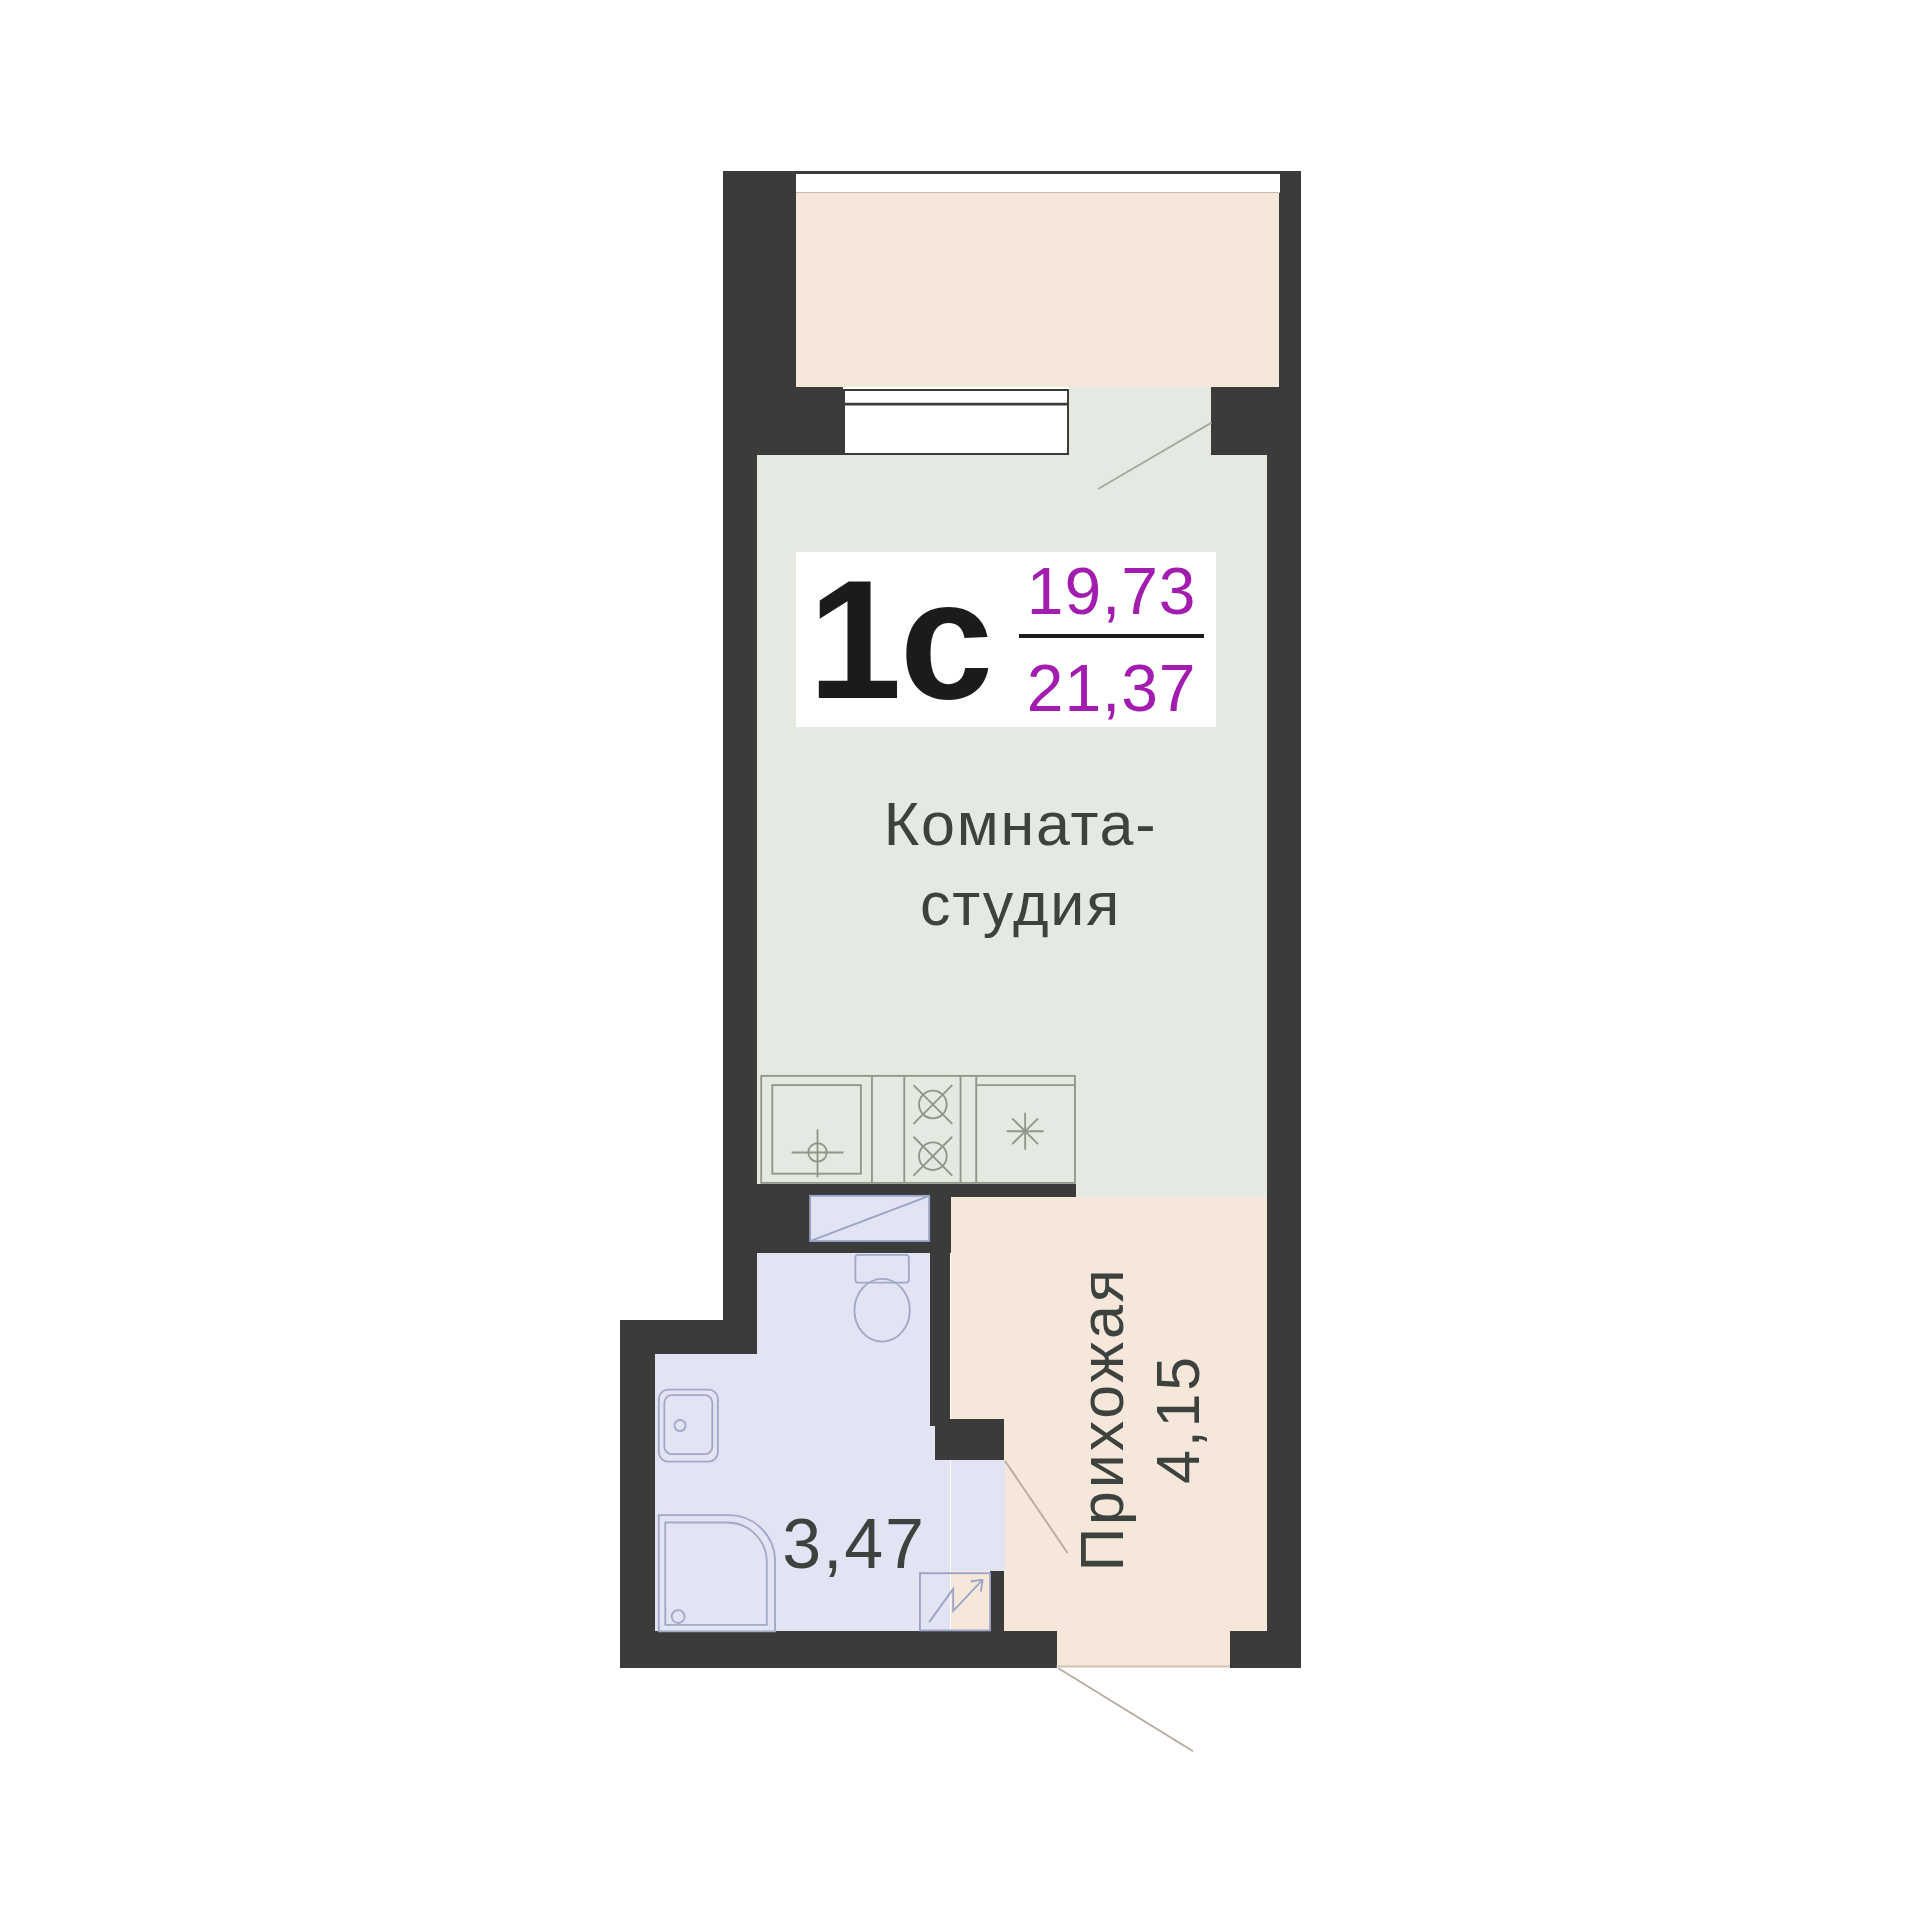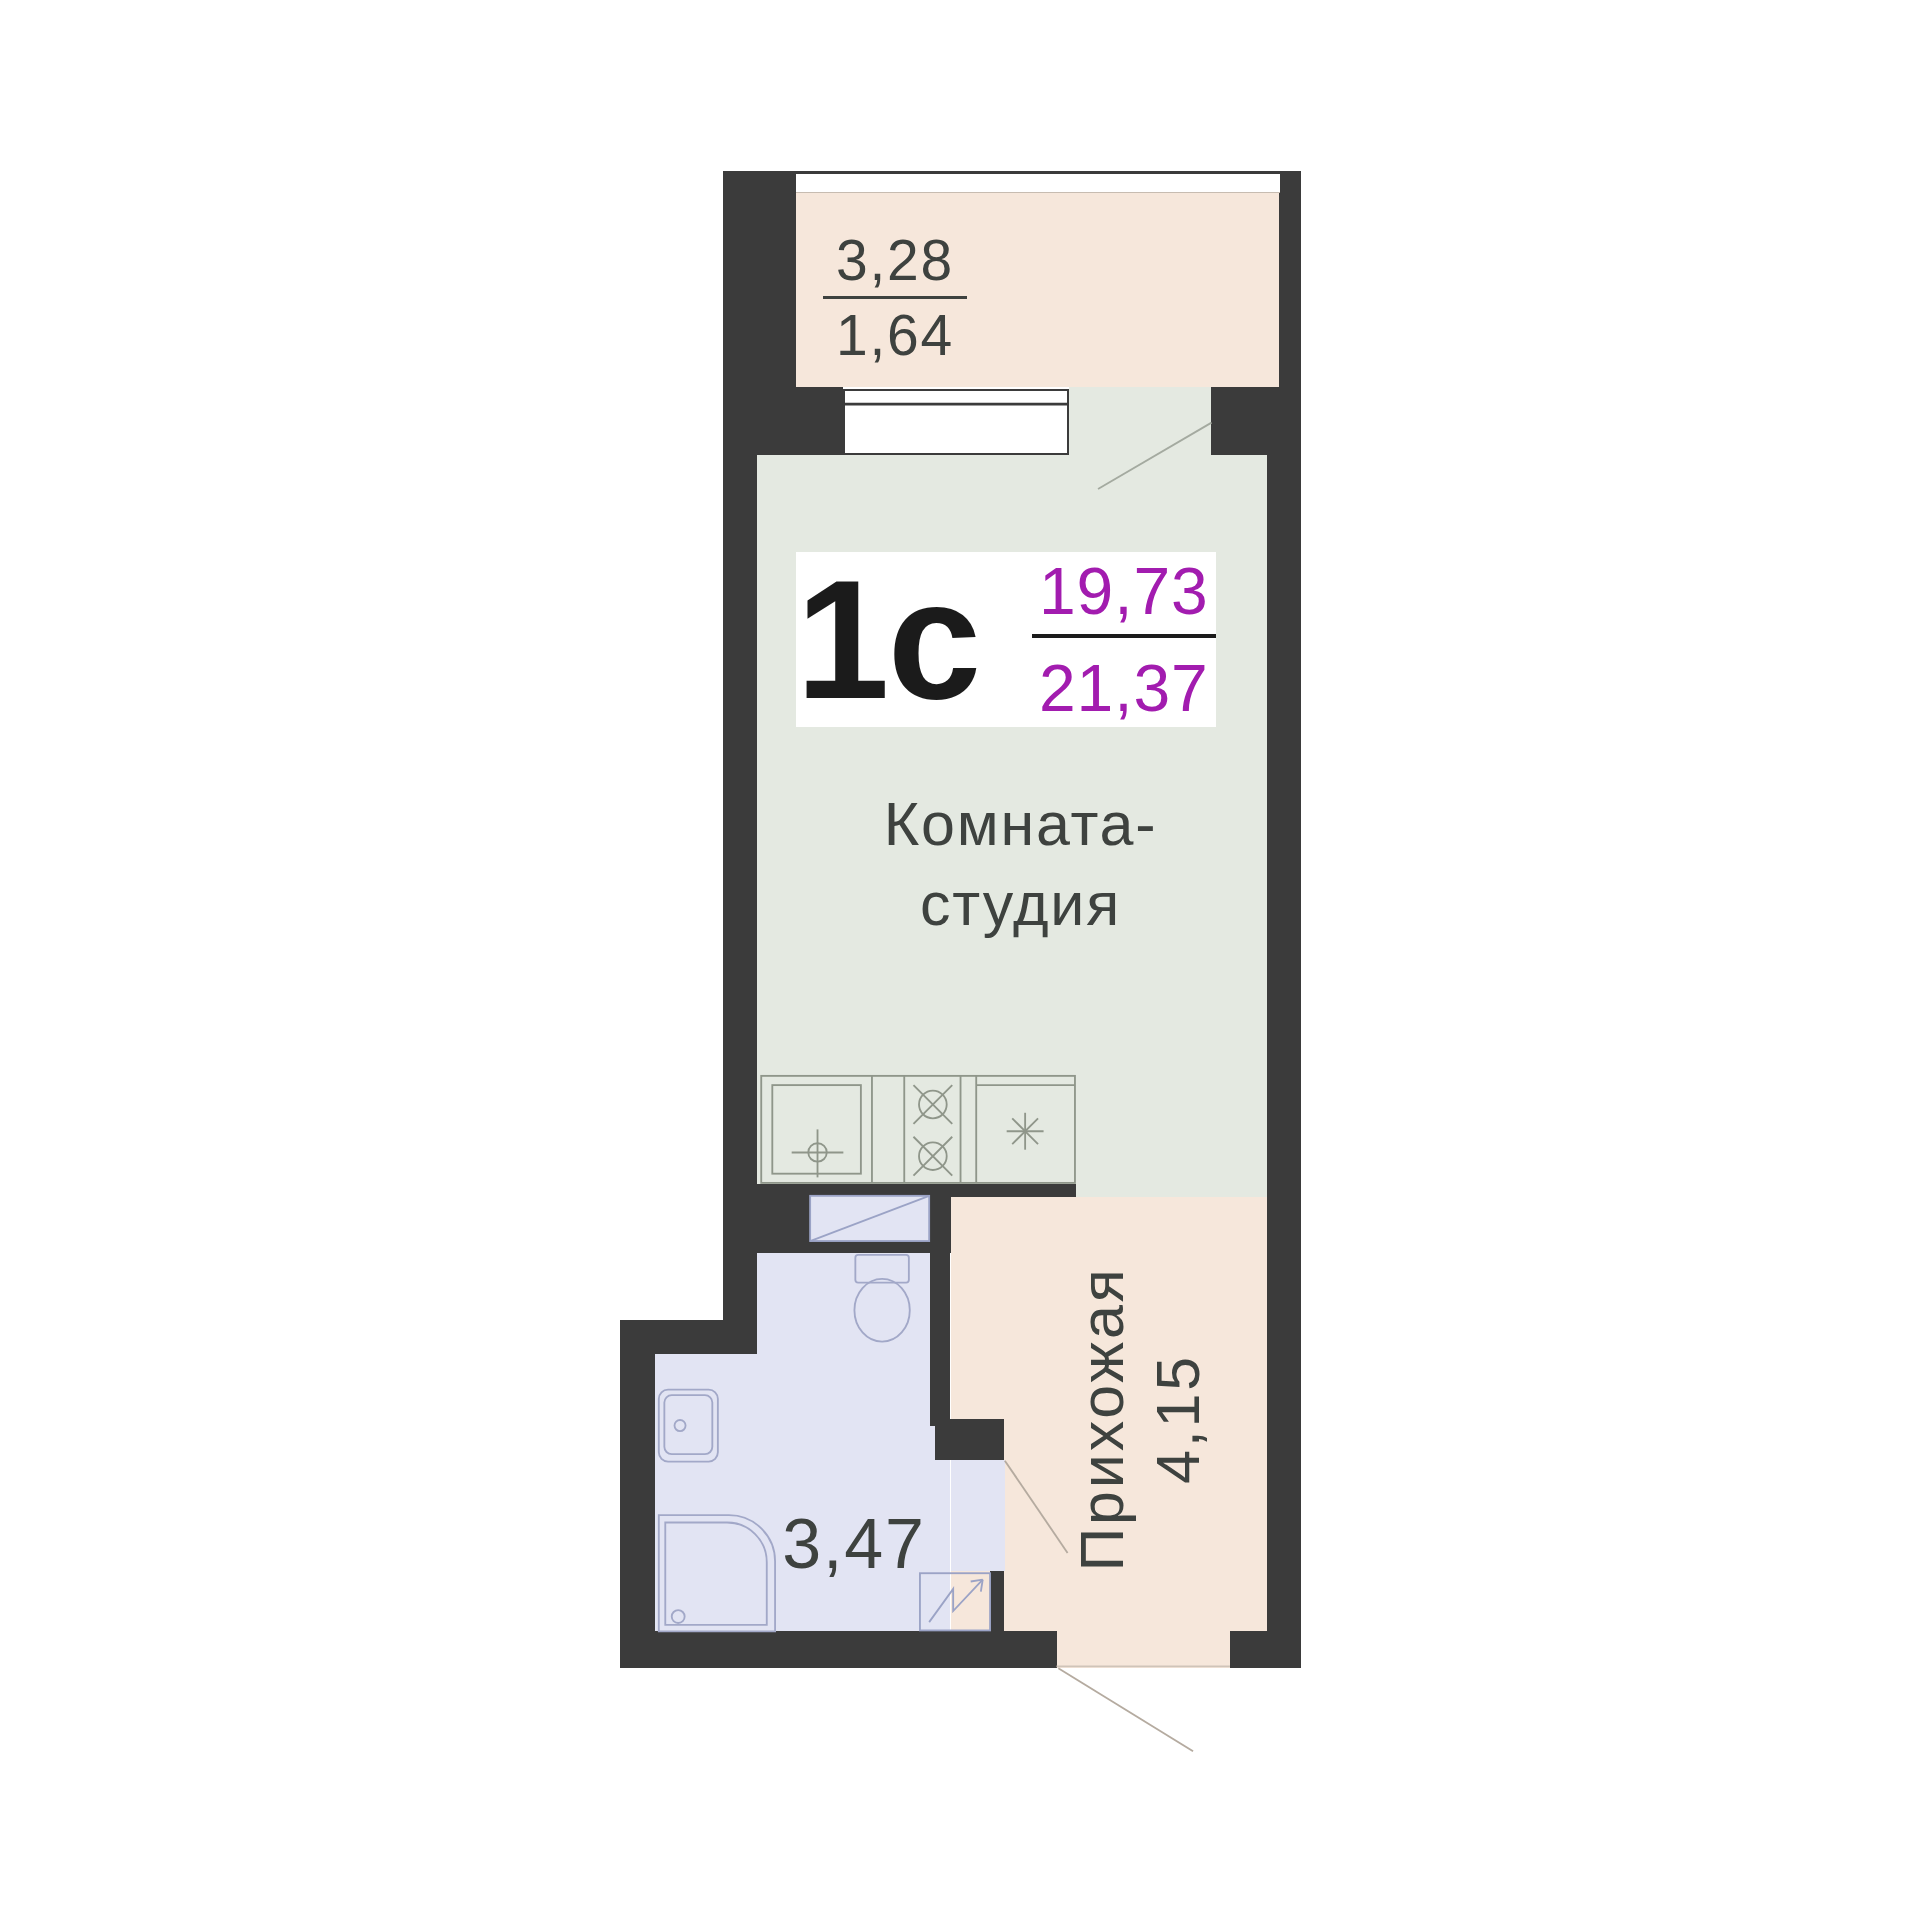--- a/index.html
+++ b/index.html
@@ -21,21 +21,21 @@
   
   .window{
     background:#ffffff;border:2.8px solid #3b3b3b;
   }
   
   .lbl{color:#3e423f;text-align:center;}
   .balcony-lbl{font-size:57px;line-height:59px;letter-spacing:1.8px;}
   .balcony-lbl .underlined{display:inline-block;border-bottom:3.7px solid #3e423f;padding:0 13px 5.5px;}
   .balcony-lbl .second{display:block;margin-top:7.4px;}
   .unit-box{
-    background:#ffffff;display:flex;align-items:center;justify-content:space-between;gap:28px;
+    background:#ffffff;display:flex;align-items:center;justify-content:center;gap:28px;
   }
   .unit-type{
     font-size:168px;font-weight:700;color:#1b1b1b;line-height:1;letter-spacing:-1.8px;
   }
   .unit-frac{color:#a21caf;font-size:66px;line-height:1;text-align:center;letter-spacing:0.9px;}
   .unit-frac .top{display:block;border-bottom:4.6px solid #1b1b1b;padding:0 7.4px 9.2px;}
   .unit-frac .bottom{display:block;margin-top:17px;padding:0 1.8px;}
   .room-lbl{font-size:61px;line-height:80px;letter-spacing:1.8px;}
   .bath-lbl{font-size:70px;letter-spacing:1.8px;}
   .hall-lbl{
@@ -139,24 +139,20 @@
       <line x1="1065" y1="1712" x2="1052" y2="1714"></line>
       <line x1="1065" y1="1712" x2="1063" y2="1725"></line>
     </g>
 
     <line x1="1190" y1="530" x2="1313" y2="458" stroke="#a4aaa0" stroke-width="2"></line>
     <line x1="1089" y1="1583" x2="1157" y2="1683" stroke="#b5aba0" stroke-width="2"></line>
     <line x1="1145" y1="1806" x2="1333" y2="1806" stroke="#cfc4b9" stroke-width="2"></line>
     <line x1="1147" y1="1808" x2="1293" y2="1898" stroke="#b5aba0" stroke-width="2"></line>
   </svg>
 
-  <div class="abs lbl balcony-lbl" style="left:784px;top:231px;width:222px;">
-    <span class="underlined">3,28</span>
-    <span class="second">1,64</span>
-  </div>
 
   <div class="abs unit-box" style="left:796px;top:552px;width:420px;height:175px;">
     <div class="unit-type">1с</div>
     <div class="unit-frac">
       <span class="top">19,73</span>
       <span class="bottom">21,37</span>
     </div>
   </div>
 
   <div class="abs lbl room-lbl" style="left:790px;top:784px;width:461px;">

